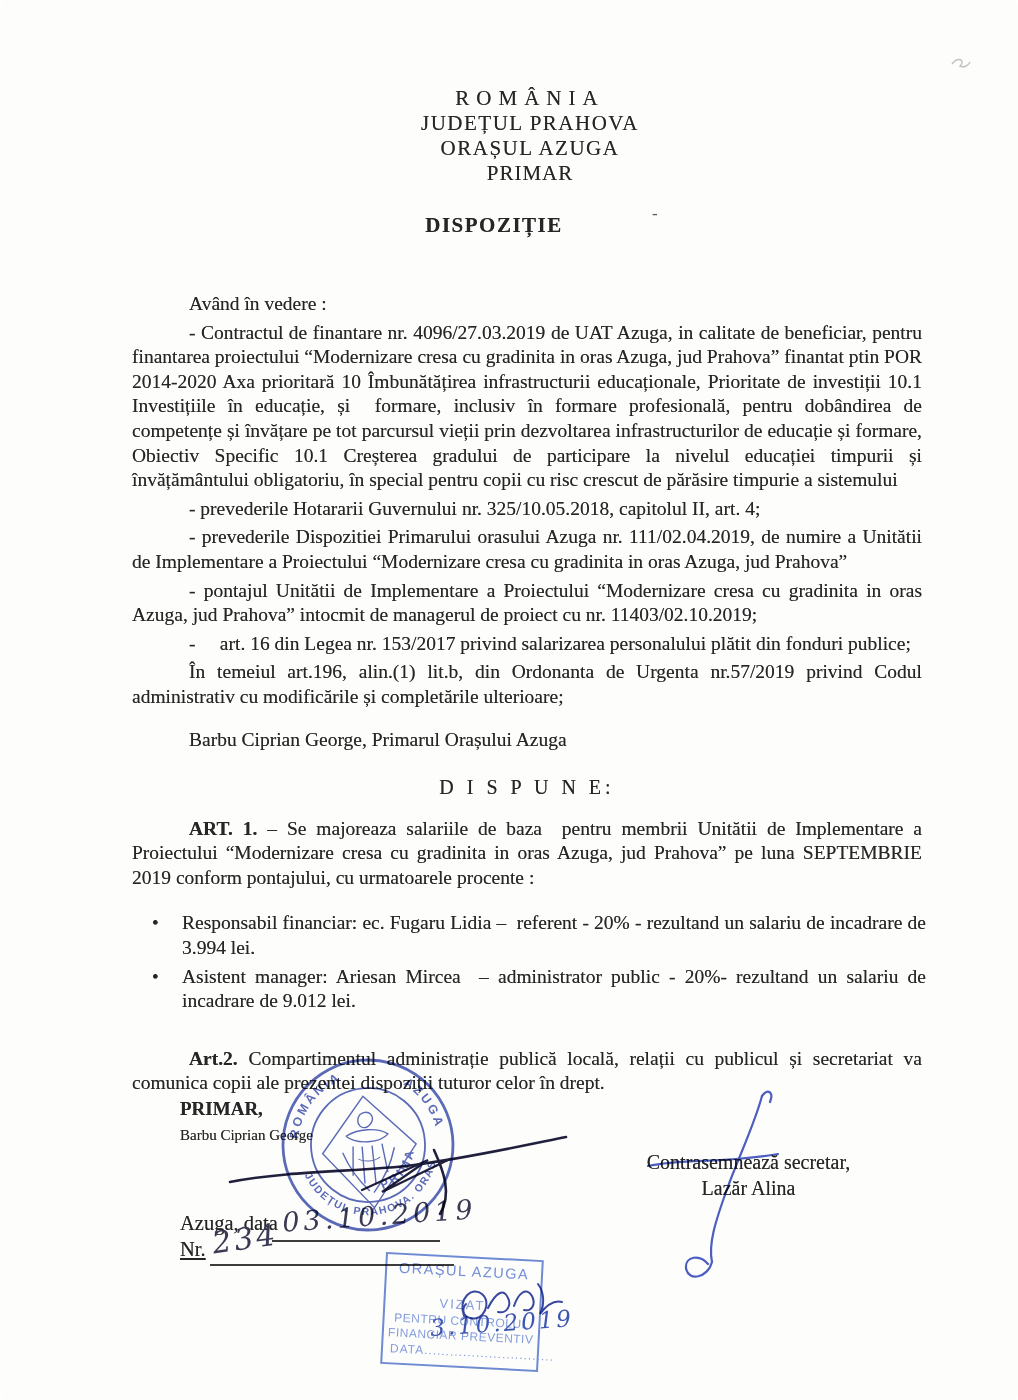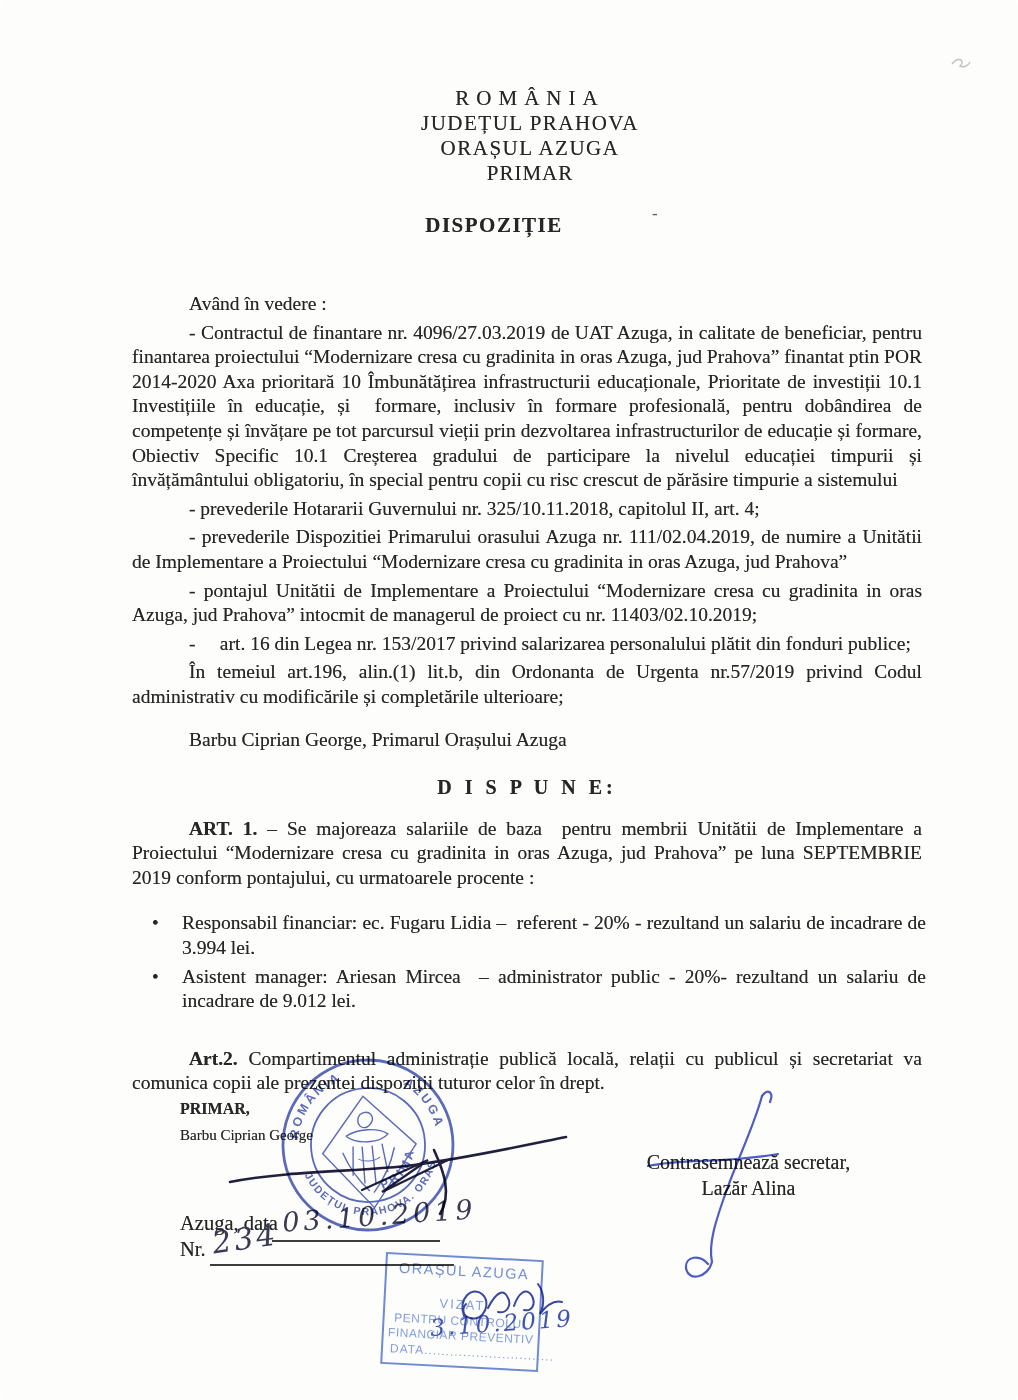--- a/index.html
+++ b/index.html
@@ -36,36 +36,36 @@
 
   
   .doc-body {
     position: absolute; left: 128px; top: 288px; width: 798px;
     font-size: 19.5px; line-height: 24.6px; text-align: justify;
   }
   .doc-body p { margin: 4px; text-indent: 57px; }
   .issuer { margin-top: 18px !important; text-align: left; }
   .dispune {
     margin-top: 23px !important; text-indent: 0 !important;
-    text-align: center; font-weight: bold; letter-spacing: 4px; font-size: 20px;
+    text-align: center; font-weight: normal; letter-spacing: 4px; font-size: 20px;
   }
   .art1 { margin-top: 17px !important; }
   .bold-label { font-weight: bold; }
 
   ul.salary-list { margin: 21px 0 0 0; padding: 0; list-style: none; }
   ul.salary-list li { position: relative; padding-left: 54px; text-align: justify; }
   ul.salary-list li + li { margin-top: 4px; }
   ul.salary-list li::before {
     content: "\2022"; position: absolute; left: 24px; top: 0; font-size: 19px;
   }
   .art2 { margin-top: 33px !important; }
 
   
   .sig-primar { position: absolute; left: 180px; top: 1095px; line-height: 27px; }
-  .sig-primar .role { font-weight: bold; font-size: 16px; }
+  .sig-primar .role { font-weight: bold; font-size: 19px; }
   .sig-primar .name { font-size: 15px; }
 
   .sig-secretar { position: absolute; left: 646px; top: 1149px; width: 205px; text-align: center; line-height: 26px; font-size: 20px; }
 
   
   .f-label { position: absolute; font-size: 20.5px; }
   .hand {
     position: absolute;
     font-family: "DejaVu Serif", serif; font-style: italic;
     color: #3a3a55;
@@ -112,21 +112,21 @@
     <div class="city">ORAȘUL AZUGA</div>
     <div class="office">PRIMAR</div>
   </div>
 
   <div class="doc-title soft">DISPOZIȚIE</div>
   <div class="title-dash">-</div>
 
   <div class="doc-body soft">
     <p>Având în vedere :</p>
     <p>- Contractul de finantare nr. 4096/27.03.2019 de UAT Azuga, in calitate de beneficiar, pentru finantarea proiectului “Modernizare cresa cu gradinita in oras Azuga, jud Prahova” finantat ptin POR 2014-2020 Axa prioritară 10 Îmbunătățirea infrastructurii educaționale, Prioritate de investiții 10.1 Investițiile în educație, și &nbsp;formare, inclusiv în formare profesională, pentru dobândirea de competențe și învățare pe tot parcursul vieții prin dezvoltarea infrastructurilor de educație și formare, Obiectiv Specific 10.1 Creșterea gradului de participare la nivelul educației timpurii și învățământului obligatoriu, în special pentru copii cu risc crescut de părăsire timpurie a sistemului</p>
-    <p>- prevederile Hotararii Guvernului nr. 325/10.11.2018, capitolul II, art. 4;</p>
+    <p>- prevederile Hotararii Guvernului nr. 325/10.05.2018, capitolul II, art. 4;</p>
     <p>- prevederile Dispozitiei Primarului orasului Azuga nr. 111/02.04.2019, de numire a Unitătii de Implementare a Proiectului “Modernizare cresa cu gradinita in oras Azuga, jud Prahova”</p>
     <p>- pontajul Unitătii de Implementare a Proiectului “Modernizare cresa cu gradinita in oras Azuga, jud Prahova” intocmit de managerul de proiect cu nr. 11403/02.10.2019;</p>
     <p>- &nbsp;&nbsp;&nbsp;&nbsp;art. 16 din Legea nr. 153/2017 privind salarizarea personalului plătit din fonduri publice;</p>
     <p>În temeiul art.196, alin.(1) lit.b, din Ordonanta de Urgenta nr.57/2019 privind Codul administrativ cu modificările și completările ulterioare;</p>
 
     <p class="issuer">Barbu Ciprian George, Primarul Orașului Azuga</p>
 
     <p class="dispune">D I S P U N E:</p>
 
     <p class="art1"><span class="bold-label">ART. 1.</span>&nbsp;<span>– Se majoreaza salariile de baza &nbsp;pentru membrii Unitătii de Implementare a Proiectului “Modernizare cresa cu gradinita in oras Azuga, jud Prahova” pe luna SEPTEMBRIE 2019 conform pontajului, cu urmatoarele procente :</span></p>
@@ -145,21 +145,21 @@
   </div>
 
   <div class="sig-secretar soft">
     <div>Contrasemnează secretar,</div>
     <div>Lazăr Alina</div>
   </div>
 
   <div class="f-label soft" style="left:180px; top:1212px;">Azuga, data</div>
   <div class="hand hand-date">03.10.2019</div>
   <div class="u-line u-line1"></div>
-  <div class="f-label soft" style="left:180px; top:1238px;">Nr.</div>
+  <div class="f-label soft" style="left:180px; top:1238px;text-decoration:underline;">Nr.</div>
   <div class="hand hand-number">234</div>
   <div class="u-line u-line2"></div>
 
   <svg class="round-stamp" width="190" height="190" viewBox="0 0 190 190">
     <defs>
       <path id="arcTop" d="M 25,95 A 70,70 0 1 1 165,95"></path>
       <path id="arcBottom" d="M 26,107 A 70,70 0 0 0 164,107"></path>
       <path id="arcInner" d="M 100,141 A 46,46 0 0 0 141,98"></path>
     </defs>
     <g stroke="#3f51ad" fill="none" transform="rotate(-6 95 95)">

